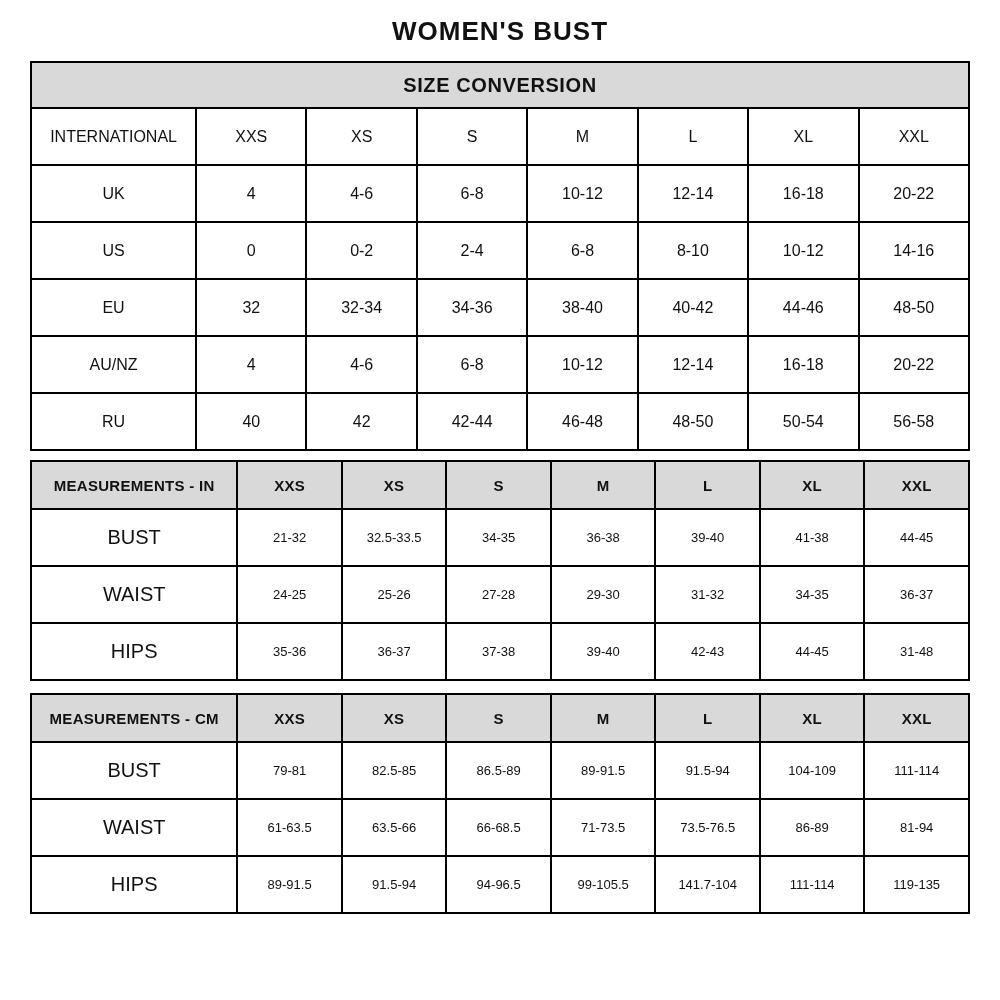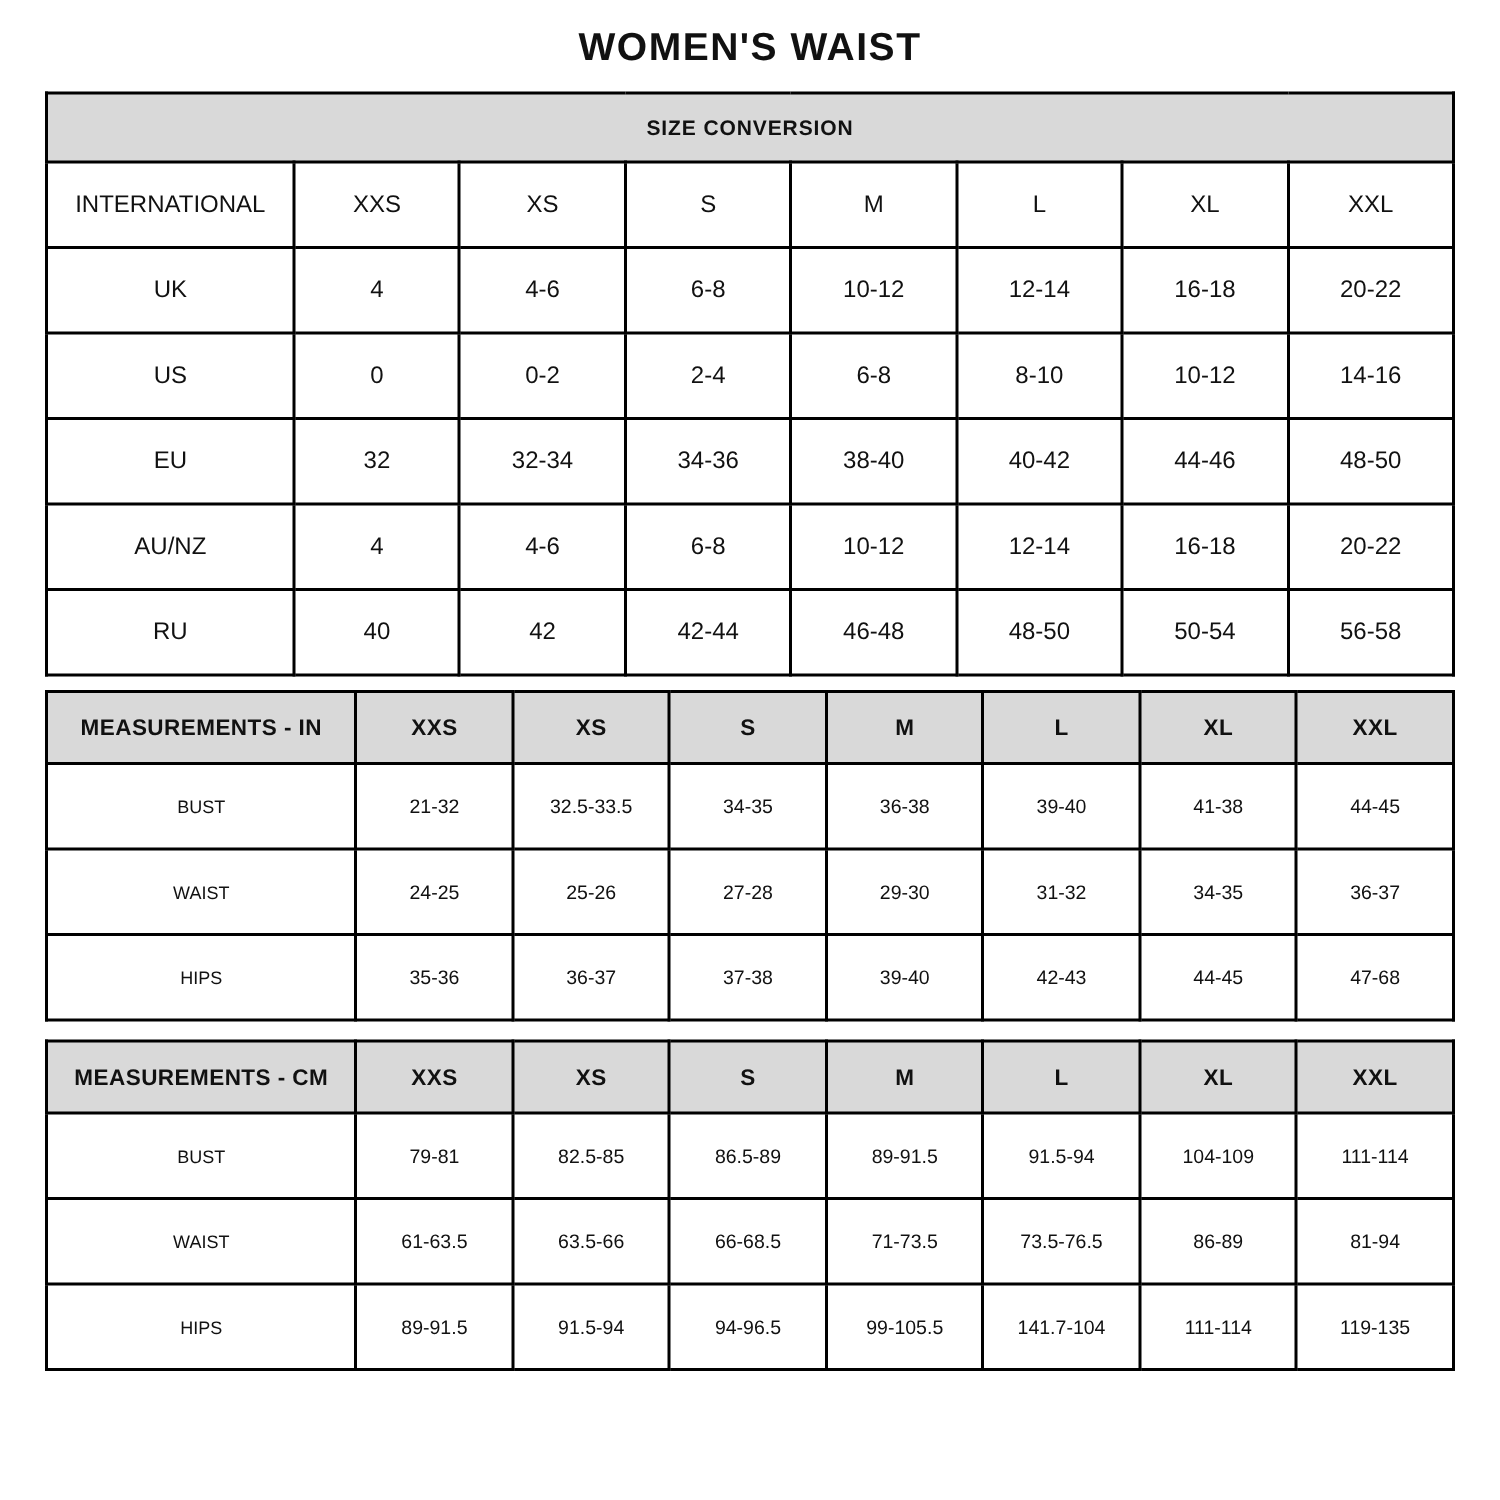--- a/index.html
+++ b/index.html
@@ -33,43 +33,43 @@
     padding: 0 4px;
     background: #ffffff;
   }
   
   .conv { margin-bottom: 9px; }
   .conv col.c-label { width: 17.6%; }
   .conv td { height: 57px; }
   .conv td.caption {
     background: #d9d9d9;
     font-weight: 700;
-    font-size: 14px;
+    font-size: 20px;
     letter-spacing: 0.6px;
     height: 46px;
   }
   
   .meas { margin-bottom: 12px; }
   .meas col.c-label { width: 22%; }
   .meas td { height: 57px; font-size: 13px; }
   .meas tr.hdr-row td {
     background: #d9d9d9;
     font-weight: 700;
     font-size: 15px;
     height: 48px;
     letter-spacing: 0.3px;
   }
-  .meas td.rowlabel { font-size: 12px; }
+  .meas td.rowlabel { font-size: 20px; }
 </style>
 </head>
 <body>
 
 <div class="page">
 
-  <div class="title">WOMEN'S WAIST</div>
+  <div class="title">WOMEN'S BUST</div>
 
   <table class="tbl conv">
     <colgroup>
         <col class="c-label">
         <col>
         <col>
         <col>
         <col>
         <col>
         <col>
@@ -185,21 +185,21 @@
         <td>36-37</td>
       </tr>
       <tr>
         <td class="rowlabel">HIPS</td>
         <td>35-36</td>
         <td>36-37</td>
         <td>37-38</td>
         <td>39-40</td>
         <td>42-43</td>
         <td>44-45</td>
-        <td>47-68</td>
+        <td>31-48</td>
       </tr>
     </tbody>
   </table>
 
   <table class="tbl meas">
     <colgroup>
         <col class="c-label">
         <col>
         <col>
         <col>

